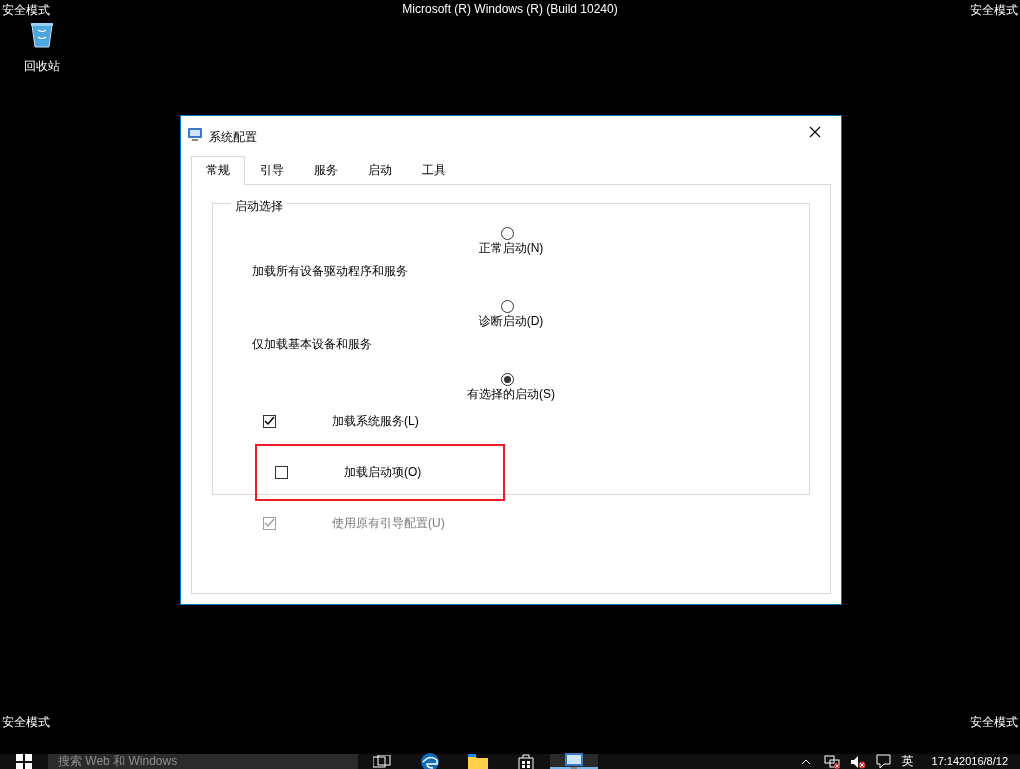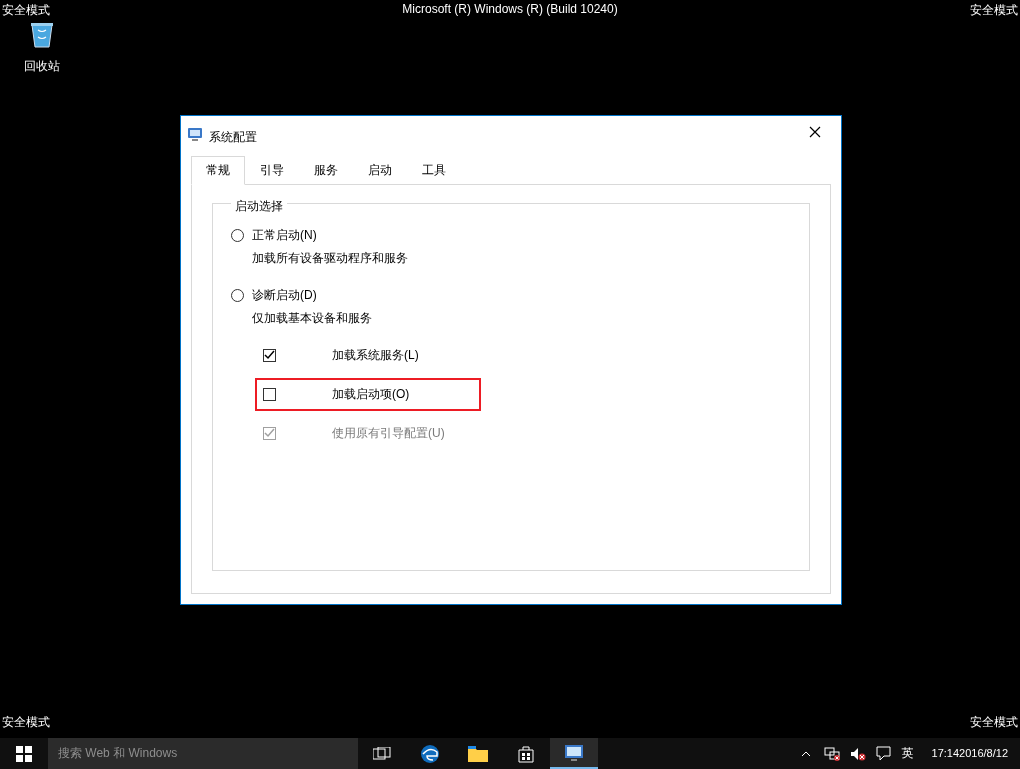--- a/index.html
+++ b/index.html
@@ -21,45 +21,45 @@
 .titlebar { height: 30px; display: flex; align-items: flex-end; padding: 0 6px; }
 .titlebar .app-icon { margin-right: 6px; }
 .titlebar .title { font-size: 12px; flex: 1; }
 .titlebar .close { width: 40px; height: 28px; display: flex; align-items: center; justify-content: center; cursor: pointer; }
 
 .tab-row { display: flex; padding: 10px 10px 0 10px; }
 .tab { padding: 5px 14px; font-size: 12px; border: 1px solid transparent; cursor: pointer; background: #fff; font-family: Liberation Mono, monospace; }
 .tab.active { border: 1px solid #d9d9d9; border-bottom: 1px solid #fff; position: relative; z-index: 2; }
 .tab-panel { flex: 1; margin: -1px 10px 10px 10px; border: 1px solid #d9d9d9; padding: 18px 20px; position: relative; }
 
-.fieldset { border: 1px solid #d9d9d9; padding: 18px 18px 30px 18px; height: 368px; }
+.fieldset { border: 1px solid #d9d9d9; padding: 18px 18px 30px 18px; height: 292px; }
 .legend { position: relative; top: -26px; background: #fff; display: inline-block; padding: 0 4px; font-size: 12px; }
 .opts { margin-top: -14px; }
 
-.radio-row { display: flex; align-items: center; margin-bottom: 6px; font-size: 12px; }
+.radio-row { display: flex; align-items: center; margin-bottom: 6px; font-size: 12px; flex-direction: column; }
 .radio-row .r { width: 13px; height: 13px; border: 1px solid #333; border-radius: 50%; margin-right: 8px; display: flex; align-items: center; justify-content: center; cursor: pointer; }
 .radio-row .r.sel::after { content: ""; width: 7px; height: 7px; background: #333; border-radius: 50%; }
 .desc { font-size: 12px; margin: 0 0 20px 21px; }
 
 .check-row { display: flex; align-items: center; margin: 10px 0 10px 32px; font-size: 12px; gap: 48px; }
 .check-row .c { width: 13px; height: 13px; border: 1px solid #333; margin-right: 8px; display: flex; align-items: center; justify-content: center; cursor: pointer; }
 .check-row .c.chk svg { display: block; }
 .check-row .c svg { display: none; }
 .check-row.disabled { color: #7a7a7a; }
 .check-row.disabled .c { border-color: #a0a0a0; }
 .check-row.disabled .c svg path { stroke: #a0a0a0; }
 
 .highlight-box { border: 2px solid #ed1c24; padding: 6px 70px 6px 6px; margin: 4px 0 4px 24px; display: inline-block; }
 .highlight-box .check-row { margin: 0; }
 
 .btn-row { display: flex; justify-content: flex-end; gap: 8px; padding: 0 10px 12px 0; }
 .btn { width: 86px; height: 23px; font-size: 12px; background: #e1e1e1; border: 1px solid #adadad; cursor: pointer; display: flex; align-items: center; justify-content: center; }
 .btn.primary { border: 2px solid #0078d7; }
 
-.taskbar { position: absolute; bottom: 0; left: 0; right: 0; height: 31px; background: #101010; display: flex; align-items: stretch; color: #fff; font-size: 12px; }
+.taskbar { position: absolute; bottom: 0; left: 0; right: 0; height: 15px; background: #101010; display: flex; align-items: stretch; color: #fff; font-size: 12px; }
 .start { width: 48px; display: flex; align-items: center; justify-content: center; cursor: pointer; }
 .search { flex: 0 0 310px; background: #2b2b2b; display: flex; align-items: center; padding: 0 10px; color: #8e8e8e; cursor: text; }
 .task-icons { display: flex; }
 .ticon { width: 48px; display: flex; align-items: center; justify-content: center; cursor: pointer; }
 .ticon.active { background: #2a2a2a; border-bottom: 2px solid #76b9ed; }
 .tray { margin-left: auto; display: flex; align-items: center; gap: 10px; padding-right: 4px; }
 .tray-icon { width:16px; height:16px; display:flex; align-items:center; justify-content:center; cursor:pointer; }
 .clock { display:flex; flex-direction:row; align-items:flex-start; justify-content:center; font-size:11px; line-height:13px; padding: 0 8px; cursor:pointer; }
 </style>
 </head>
@@ -116,32 +116,36 @@
           <span>正常启动(N)</span>
         </div>
         <div class="desc">加载所有设备驱动程序和服务</div>
 
         <div class="radio-row">
           <span class="r"></span>
           <span>诊断启动(D)</span>
         </div>
         <div class="desc">仅加载基本设备和服务</div>
 
+        <div class="radio-row">
+          <span class="r sel"></span>
+          <span>有选择的启动(S)</span>
+        </div>
 
         <div class="check-row">
           <span class="c chk">
               <svg width="11" height="11" viewBox="0 0 11 11">
                 <path d="M1 5 L4 8 L10 1" stroke="#000" stroke-width="1.5" fill="none"></path>
               </svg>
             </span>
           <span>加载系统服务(L)</span>
         </div>
 
         <div class="highlight-box">
-          <div class="check-row" style="margin:0">
+          <div class="check-row" style="margin:12px">
             <span class="c"></span>
             <span>加载启动项(O)</span>
           </div>
         </div>
 
         <div class="check-row disabled">
           <span class="c chk">
               <svg width="11" height="11" viewBox="0 0 11 11">
                 <path d="M1 5 L4 8 L10 1" stroke="#a0a0a0" stroke-width="1.5" fill="none"></path>
               </svg>

